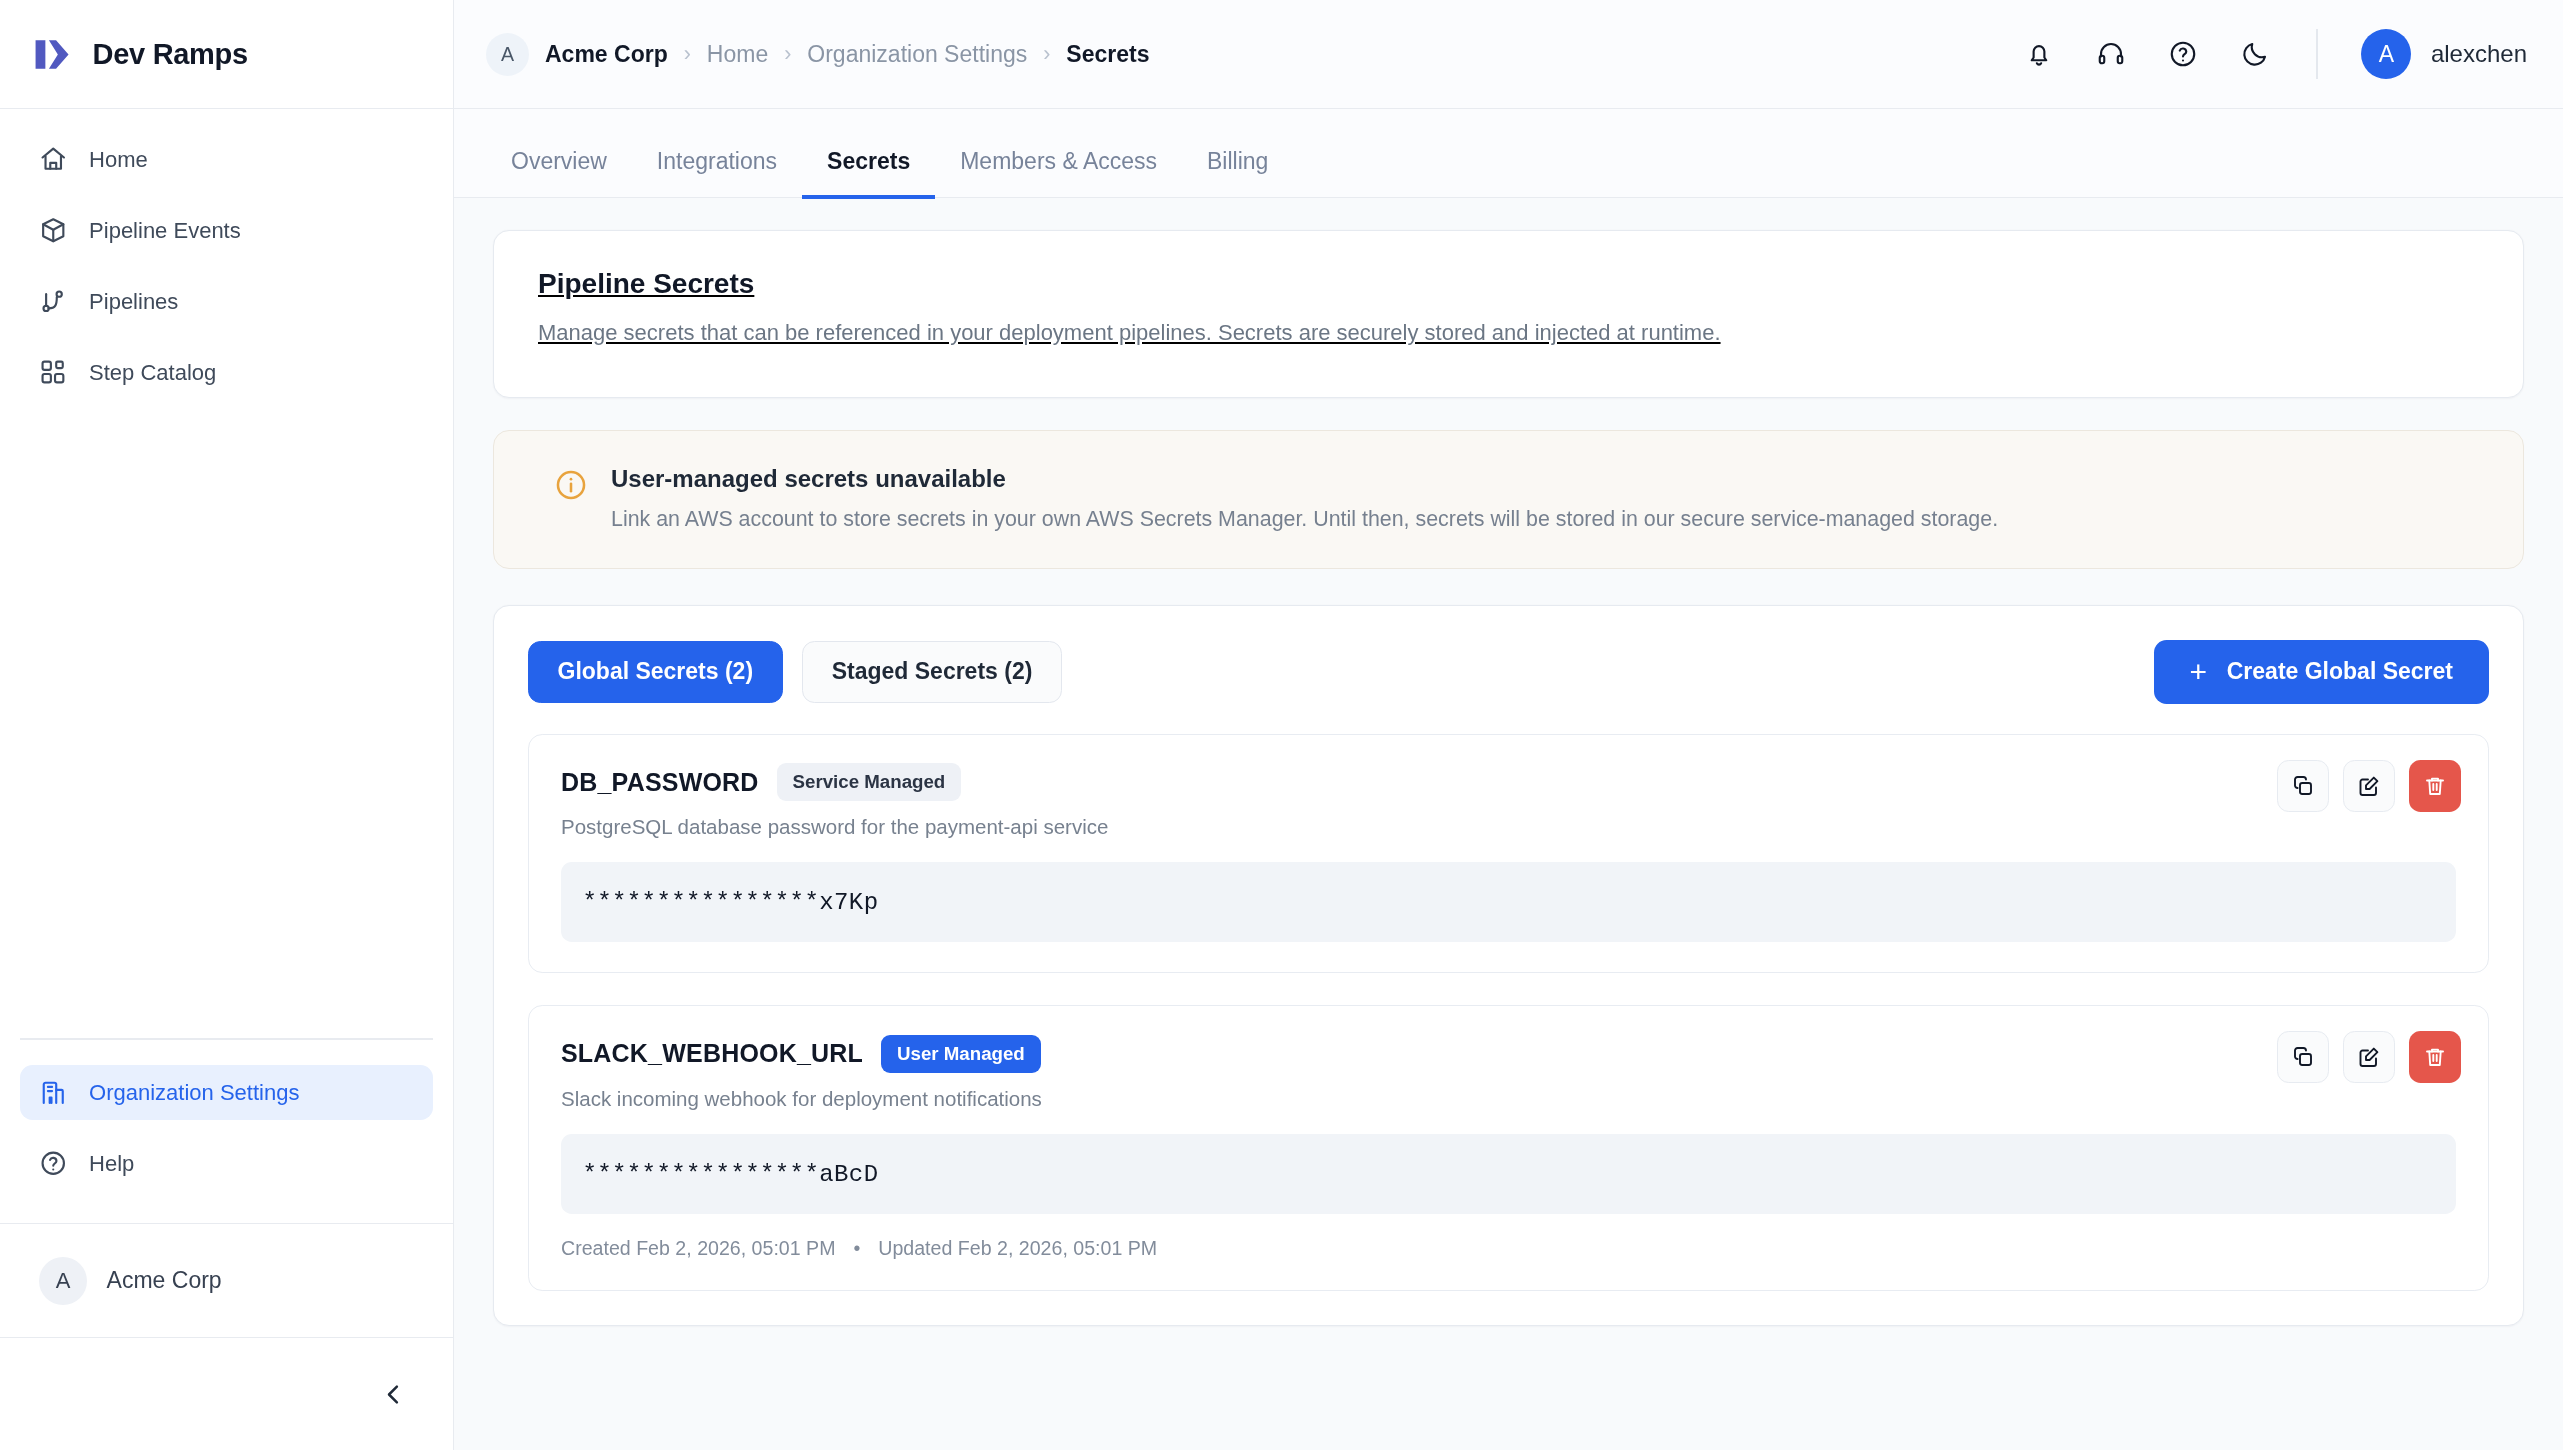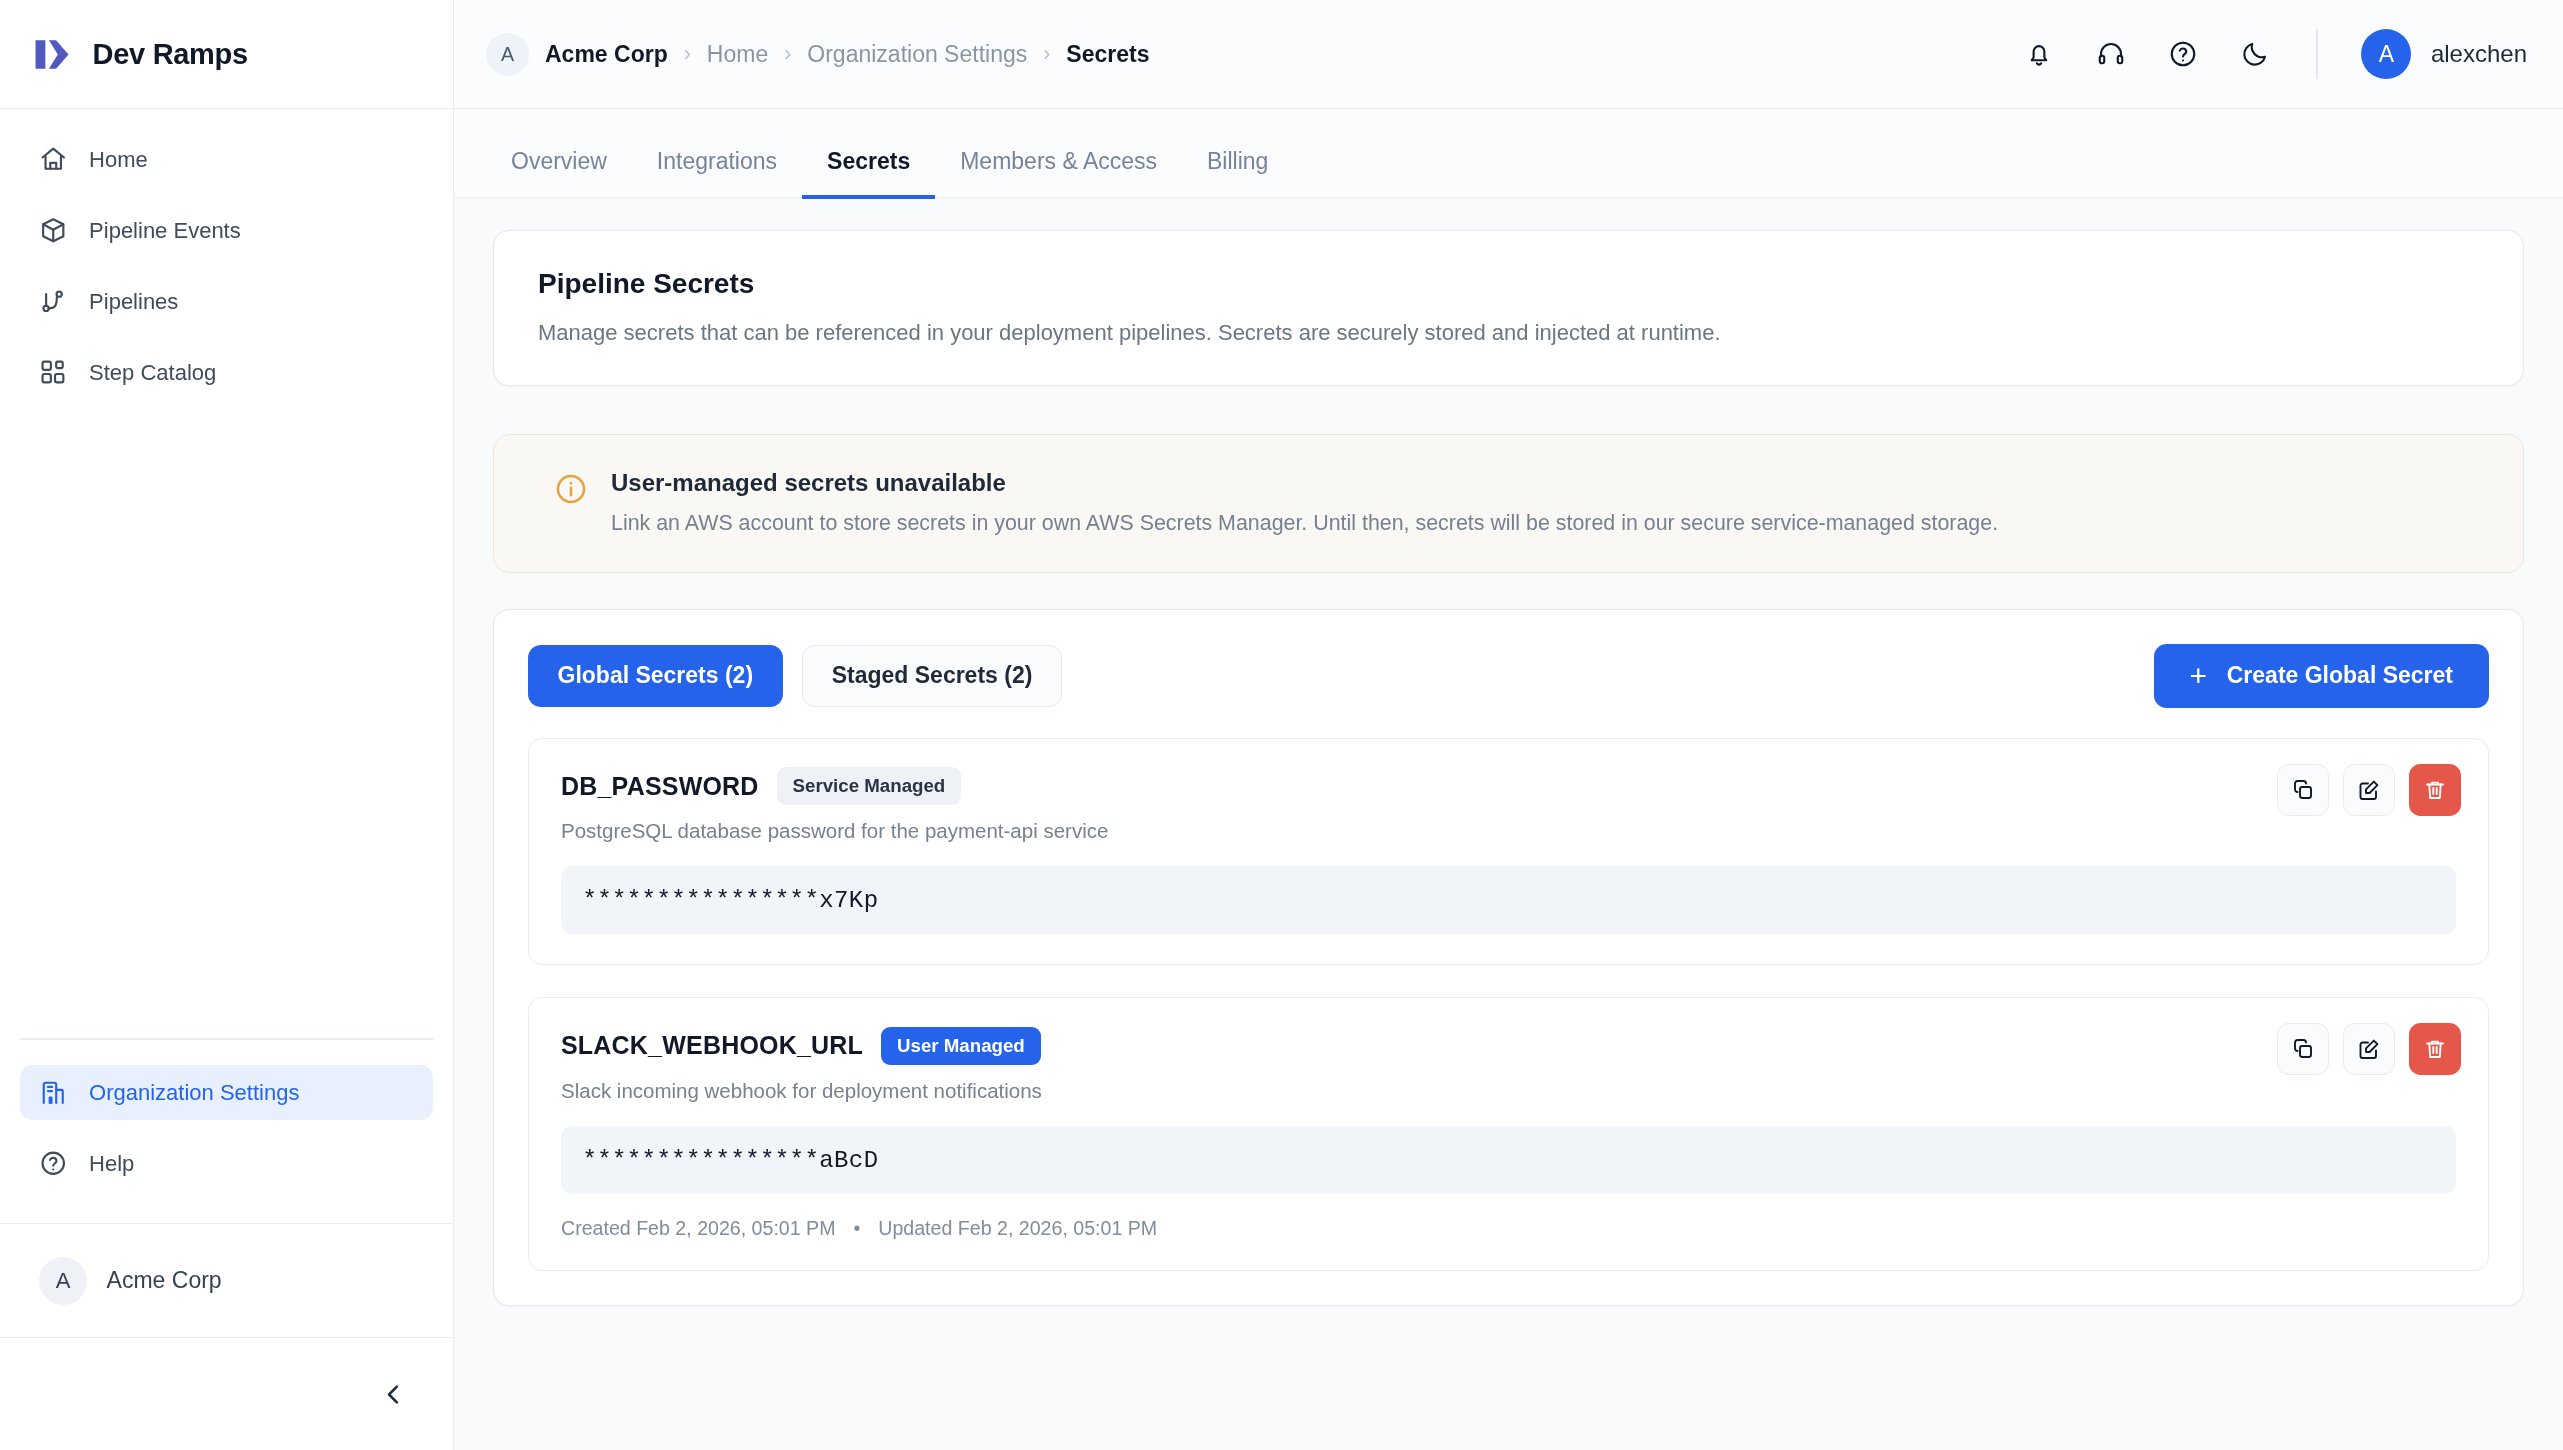--- a/index.html
+++ b/index.html
@@ -132,21 +132,21 @@
     padding: 32px 39px 0 39px;
   }
 
   .card {
     background: #ffffff;
     border: 1.8px solid #e6eaf0;
     border-radius: 16px;
     box-shadow: 0 0.9px 1.8px rgba(16,24,40,0.04);
   }
 
-  .hero { padding: 37px 44px 39px 44px; margin-bottom: 48px; }
+  .hero { padding: 37px 44px 51px 44px; margin-bottom: 32px; text-decoration: underline; }
   .hero-title { font-size: 28px; font-weight: 700; color: #111827; margin-bottom: 19.6px; }
   .hero-desc { font-size: 22px; color: #6b7684; }
 
   .notice {
     background: #faf8f4;
     border: 1.8px solid #ece7de;
     border-radius: 16px;
     padding: 34px 39px 36px 60px;
     display: flex; gap: 23px;
     margin-bottom: 36px;
@@ -195,21 +195,21 @@
     padding: 8px 16px; border-radius: 9px;
     white-space: nowrap;
   }
   .badge.service { background: #eef1f6; color: #2b3444; }
   .badge.user { background: #2563eb; color: #ffffff; }
   .sec-desc { font-size: 20.5px; color: #77818f; margin-top: 14.2px; }
   .sec-value {
     margin-top: 23px;
     background: #f1f4f8;
     border-radius: 10.7px;
-    height: 68px;
+    height: 80px;
     display: flex; align-items: center;
     padding: 0 21.4px;
     font-family: "Liberation Mono", monospace;
     font-size: 24px; color: #111827;
     letter-spacing: 0.4px;
   }
   .sec-meta { margin-top: 23px; font-size: 19.6px; color: #828c9b; }
   .sec-actions {
     position: absolute; top: 25px; right: 27px;
     display: flex; gap: 14.2px;

